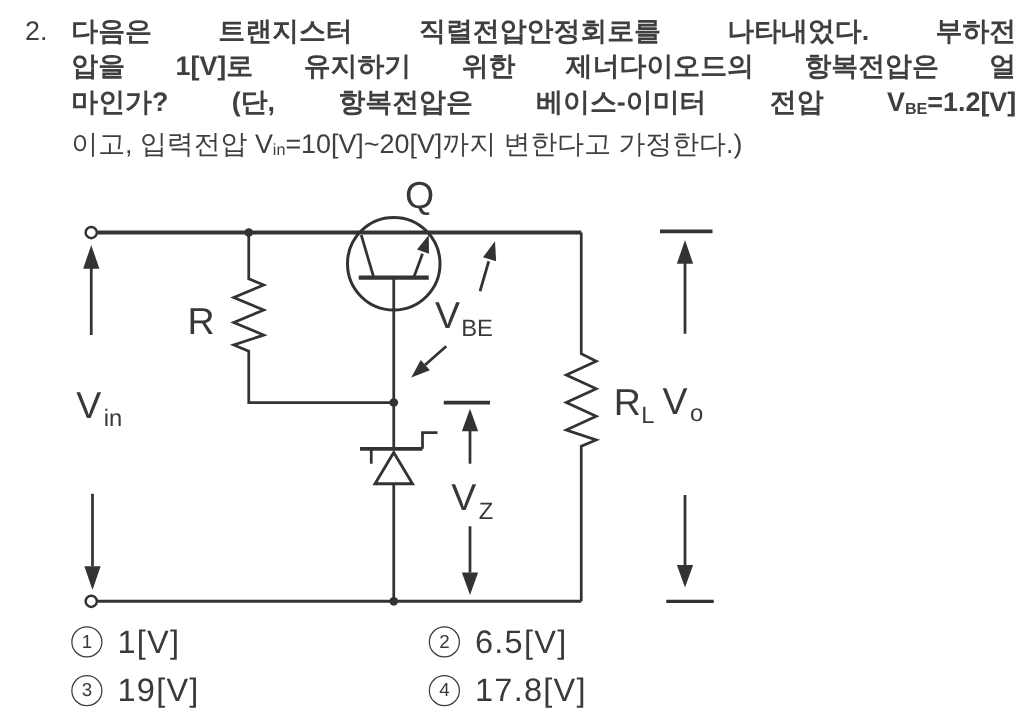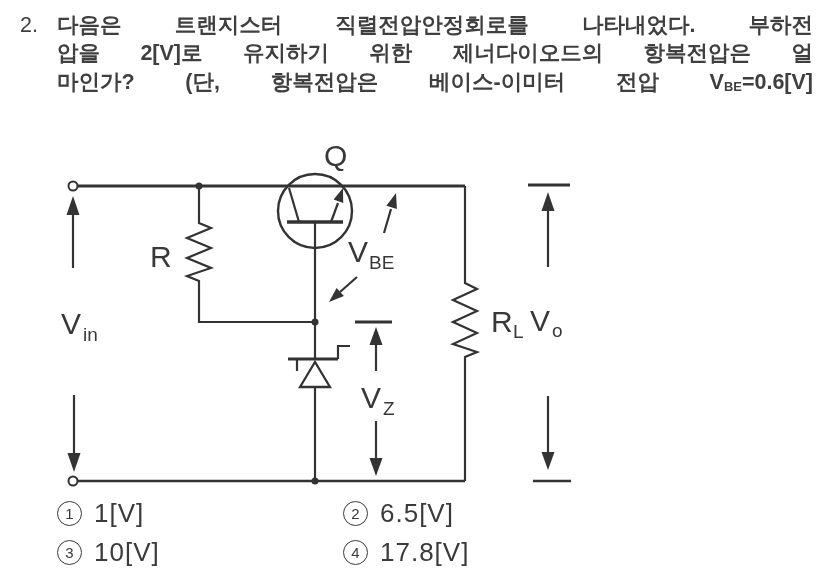--- a/index.html
+++ b/index.html
@@ -32,22 +32,23 @@
     font-size:15px;letter-spacing:0;flex:0 0 auto;
   }
 </style>
 </head>
 <body>
 
 <div class="question">
   <span class="qnum">2.</span>
   <div class="qbody">
     <div class="jline">다음은 트랜지스터 직렬전압안정회로를 나타내었다. 부하전</div>
-    <div class="jline">압을 2[V]로 유지하기 위한 제너다이오드의 항복전압은 얼</div>
-    <div class="jline"><span>마인가? (단, 항복전압은 베이스-이미터 전압 V</span><span class="ss">BE</span><span>=0.6[V]</span></div>
+    <div class="jline">압을 1[V]로 유지하기 위한 제너다이오드의 항복전압은 얼</div>
+    <div class="jline"><span>마인가? (단, 항복전압은 베이스-이미터 전압 V</span><span class="ss">BE</span><span>=1.2[V]</span></div>
+    <div><span>이고, 입력전압 V</span><span class="ss">in</span><span>=10[V]~20[V]까지 변한다고 가정한다.)</span></div>
   </div>
 </div>
 
 <svg class="circuit" viewBox="0 0 826 574" xmlns="http://www.w3.org/2000/svg">
   <g stroke="#333333" fill="none" stroke-linecap="butt" stroke-linejoin="miter">
 
     <path d="M78,186 H465" stroke-width="3.2"></path>
     <path d="M78,481 H465" stroke-width="2.4"></path>
 
     <circle cx="73" cy="186" r="4.5" fill="#ffffff" stroke-width="2"></circle>
@@ -135,18 +136,18 @@
 <div class="choice" style="left:57px;top:500px;">
   <span class="cnum">1</span>
   <span>1[V]</span>
 </div>
 <div class="choice" style="left:343px;top:500px;">
   <span class="cnum">2</span>
   <span>6.5[V]</span>
 </div>
 <div class="choice" style="left:57px;top:539px;">
   <span class="cnum">3</span>
-  <span>10[V]</span>
+  <span>19[V]</span>
 </div>
 <div class="choice" style="left:343px;top:539px;">
   <span class="cnum">4</span>
   <span>17.8[V]</span>
 </div>
 
 </body></html>

